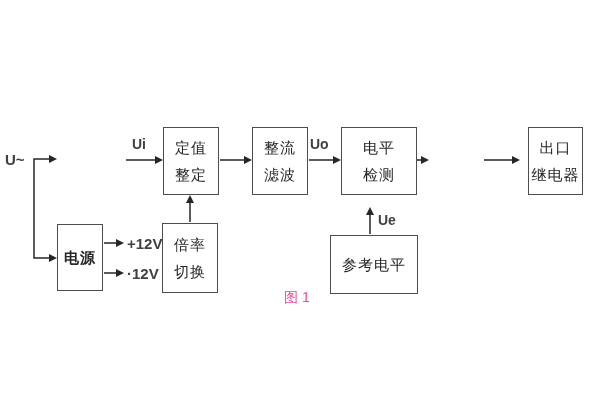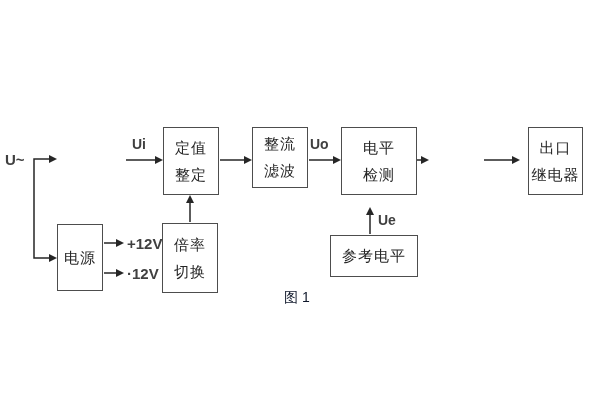--- a/index.html
+++ b/index.html
@@ -31,21 +31,21 @@
     font-size:14px;
     font-weight:600;
     color:#404040;
     white-space:nowrap;
     line-height:15px;
   }
   .caption{
     position:absolute;
     font-size:14px;
     font-weight:400;
-    color:#0f172a;
+    color:#ec4899;
     white-space:nowrap;
   }
   svg.wires{position:absolute;left:0;top:0;}
   svg.wires line{stroke:#262626;stroke-width:1.5;}
   svg.wires path{fill:#262626;stroke:none;}
   svg.wires polyline{fill:none;stroke:#262626;stroke-width:1.5;}
 </style>
 </head>
 <body>
 
@@ -103,46 +103,46 @@
       <path d="M124 273 l-8 -4 v8 z"></path>
     </g>
   </svg>
 
 
   <div class="block" style="left:163px;top:127px;width:56px;height:68px;">
     <span>定值</span>
     <span>整定</span>
   </div>
 
-  <div class="block" style="left:252px;top:127px;width:56px;height:61px;">
+  <div class="block" style="left:252px;top:127px;width:56px;height:68px;">
     <span>整流</span>
     <span>滤波</span>
   </div>
 
   <div class="block" style="left:341px;top:127px;width:76px;height:68px;">
     <span>电平</span>
     <span>检测</span>
   </div>
 
 
   <div class="block" style="left:528px;top:127px;width:55px;height:68px;">
     <span>出口</span>
     <span>继电器</span>
   </div>
 
-  <div class="block" style="left:57px;top:224px;width:46px;height:67px;">
+  <div class="block" style="left:57px;top:224px;width:46px;height:67px;font-weight:bold;">
     <span>电源</span>
   </div>
 
   <div class="block" style="left:162px;top:223px;width:56px;height:70px;">
     <span>倍率</span>
     <span>切换</span>
   </div>
 
-  <div class="block" style="left:330px;top:235px;width:88px;height:42px;">
+  <div class="block" style="left:330px;top:235px;width:88px;height:59px;">
     <span>参考电平</span>
   </div>
 
   <span class="lbl" style="left:5px;top:152px;font-size:15px;">U~</span>
   <span class="lbl" style="left:132px;top:137px;">Ui</span>
   <span class="lbl" style="left:310px;top:137px;">Uo</span>
   <span class="lbl" style="left:378px;top:213px;">Ue</span>
   <span class="lbl" style="left:127px;top:236px;font-size:15px;">+12V</span>
   <span class="lbl" style="left:127px;top:266px;font-size:15px;">·12V</span>
 

